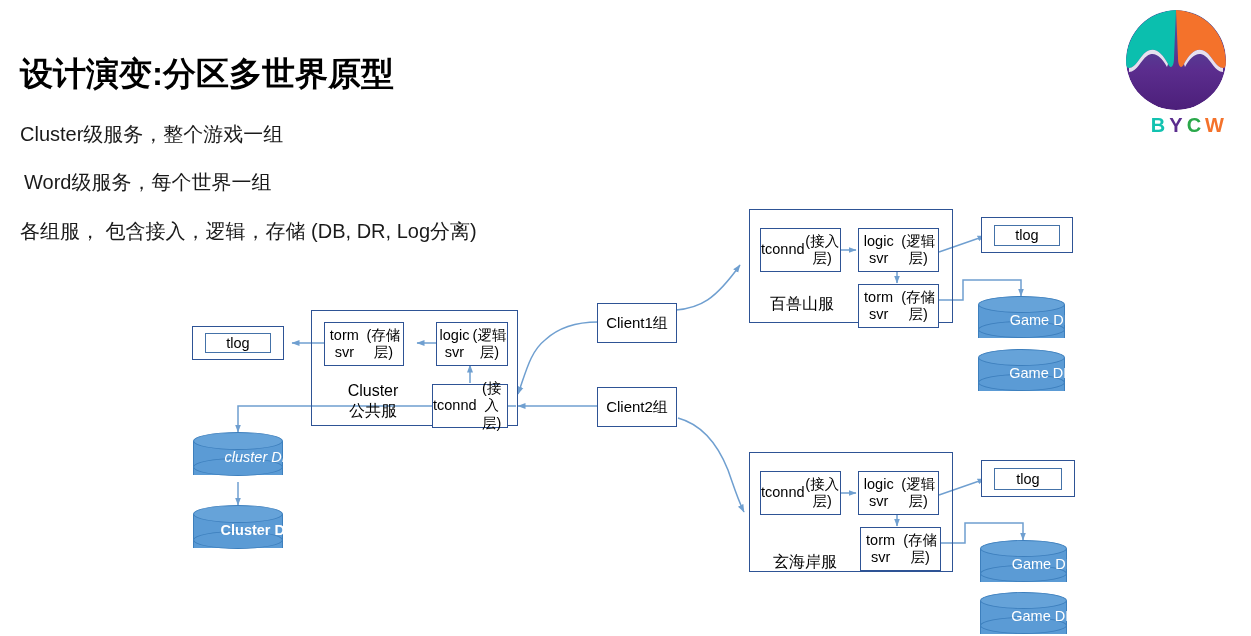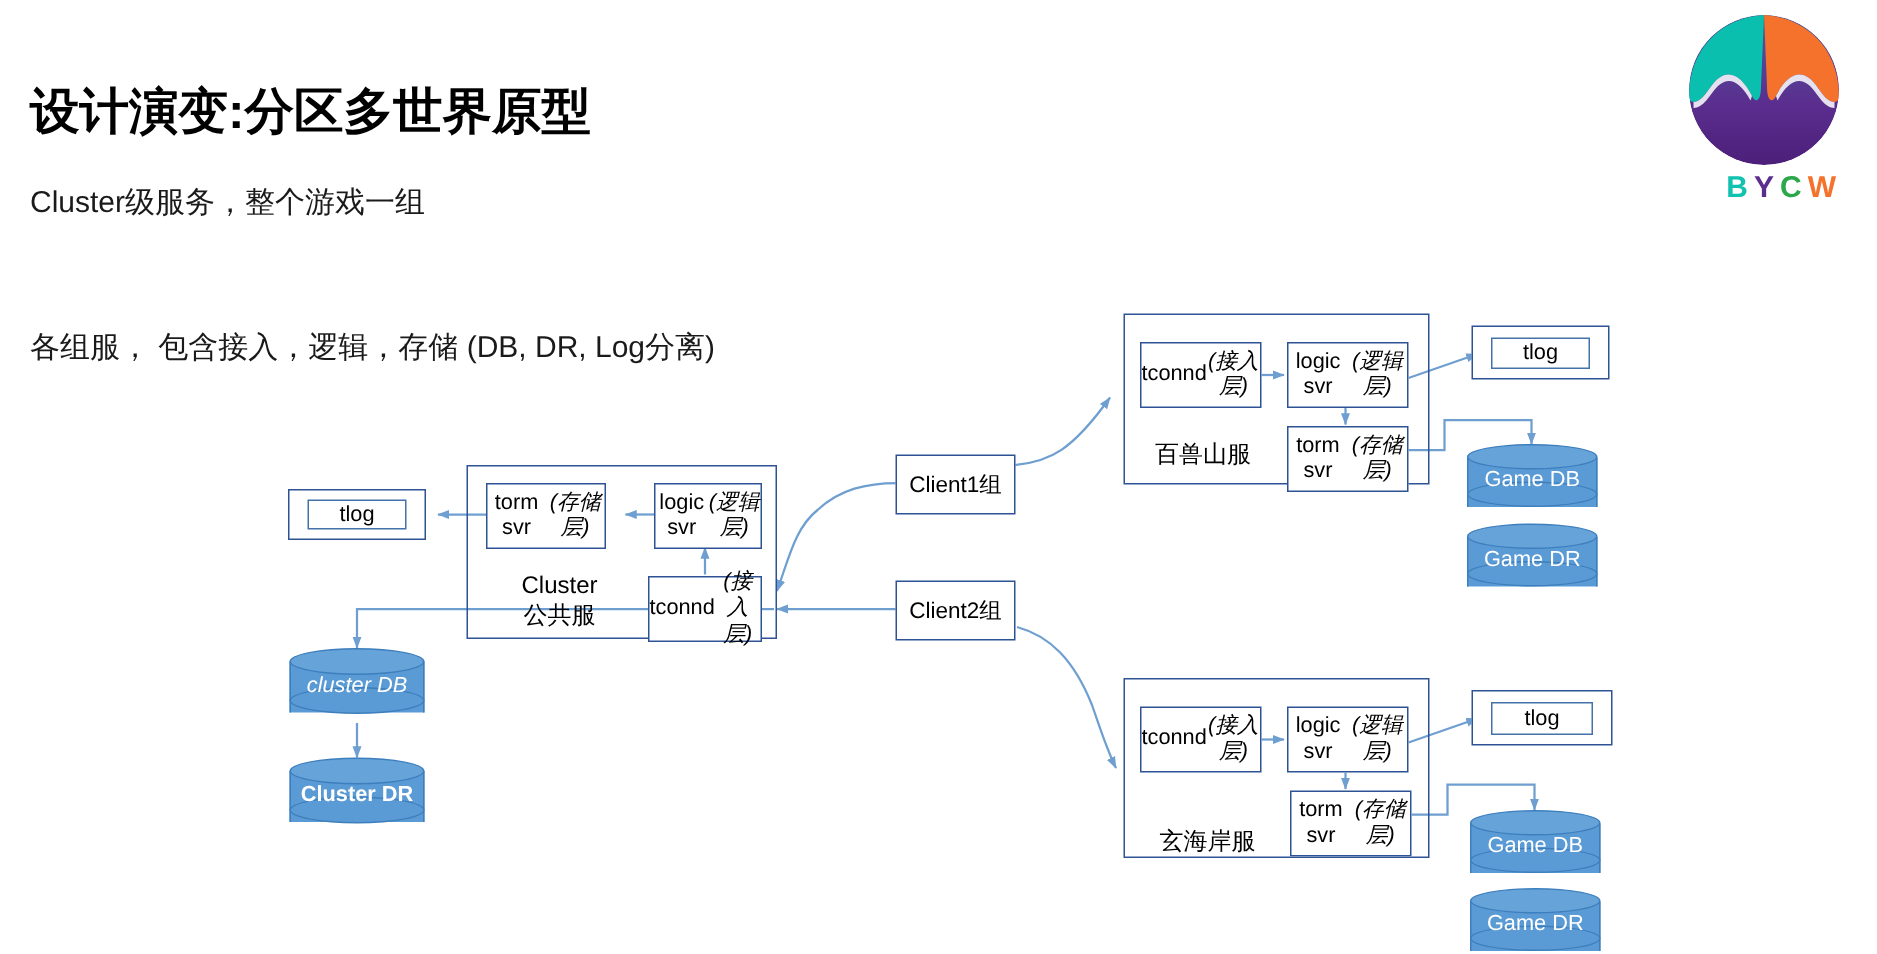--- a/index.html
+++ b/index.html
@@ -84,21 +84,21 @@
     color: #000000;
     font-size: 14.5px;
     line-height: 1.18;
     display: flex;
     flex-direction: row;
     align-items: center;
     justify-content: center;
     text-align: center;
     z-index: 4;
   }
-  .node .l2 { display: block; font-style: italic; }
+  .node .l2 { display: block; }
 
   
   .group-box {
     position: absolute;
     box-sizing: border-box;
     border: 1.4px solid #2e5395;
     background: transparent;
     z-index: 2;
   }
   .group-label {
@@ -182,30 +182,32 @@
   }
   .cyl .cap {
     position: absolute;
     left: 0;
     width: 100%;
     text-align: center;
     color: #ffffff;
     font-size: 14.5px;
     z-index: 3;
     white-space: nowrap;
+    padding-left: 20px;
   }
 </style>
 </head>
 <body>
 
 <div id="slide">
 
   <div class="title">设计演变:分区多世界原型</div>
 
   <div class="bullet b1">Cluster级服务，整个游戏一组</div>
+  <div class="bullet b2">Word级服务，每个世界一组</div>
   <div class="bullet b3">各组服， 包含接入，逻辑，存储 (DB, DR, Log分离)</div>
 
   <div class="logo-wrap">
     <svg width="104" height="104" viewBox="0 0 104 104">
       <defs>
         <clipPath id="circClip">
             <circle cx="52" cy="52" r="50"></circle>
           </clipPath>
         <linearGradient id="gPurp" x1="0" y1="0" x2="0" y2="1">
           <stop offset="0%" stop-color="#4b5a9e"></stop>

